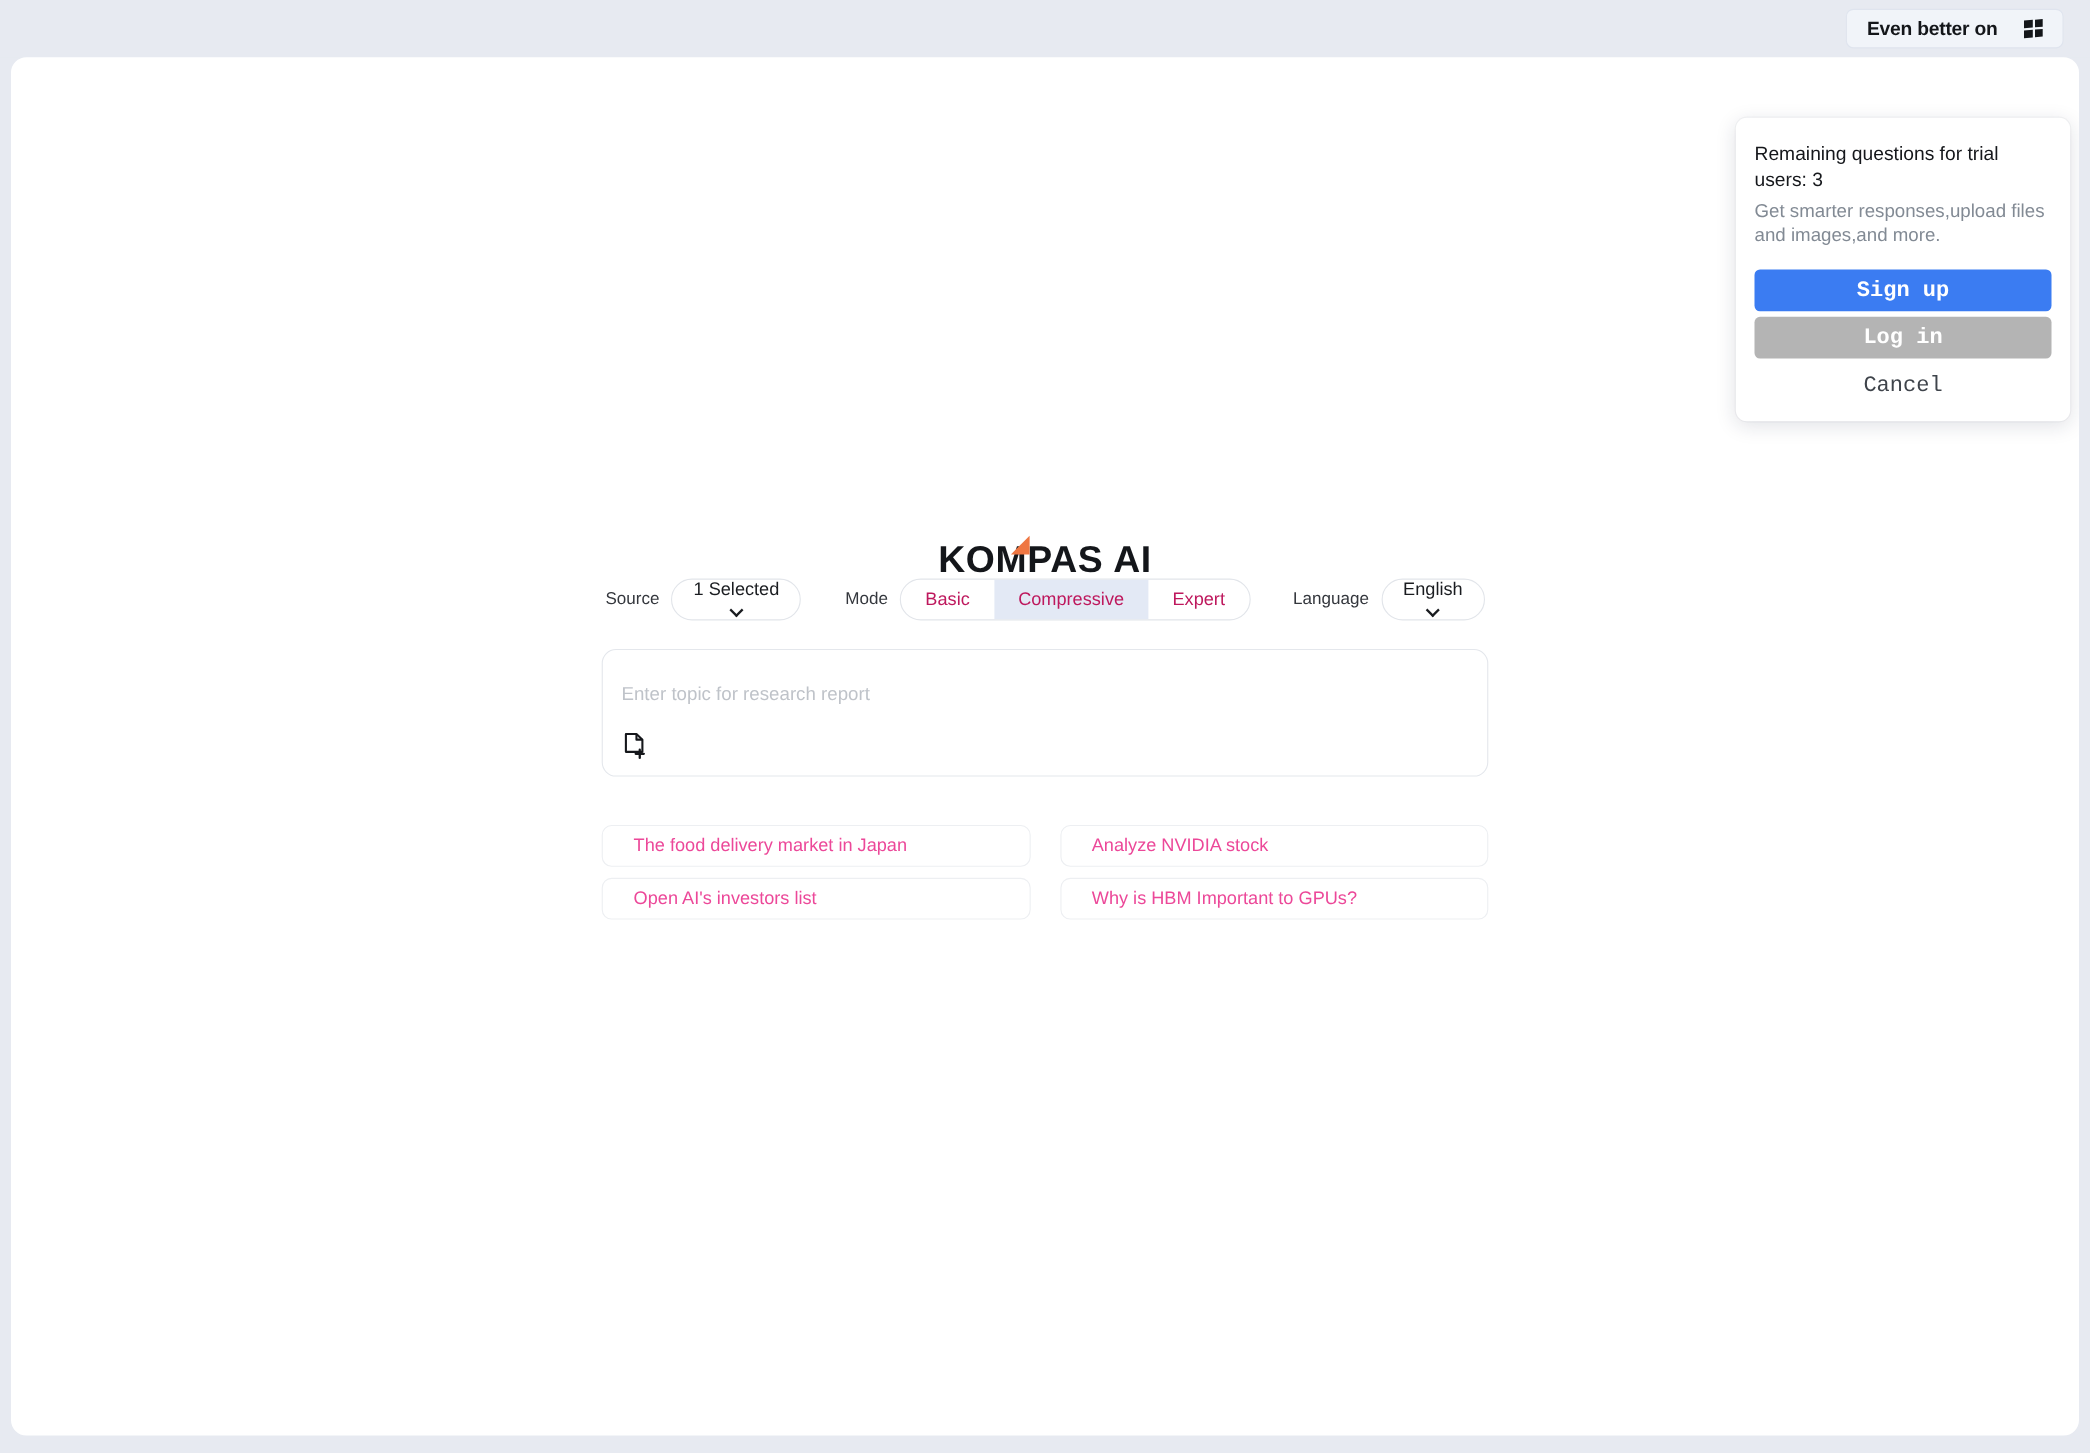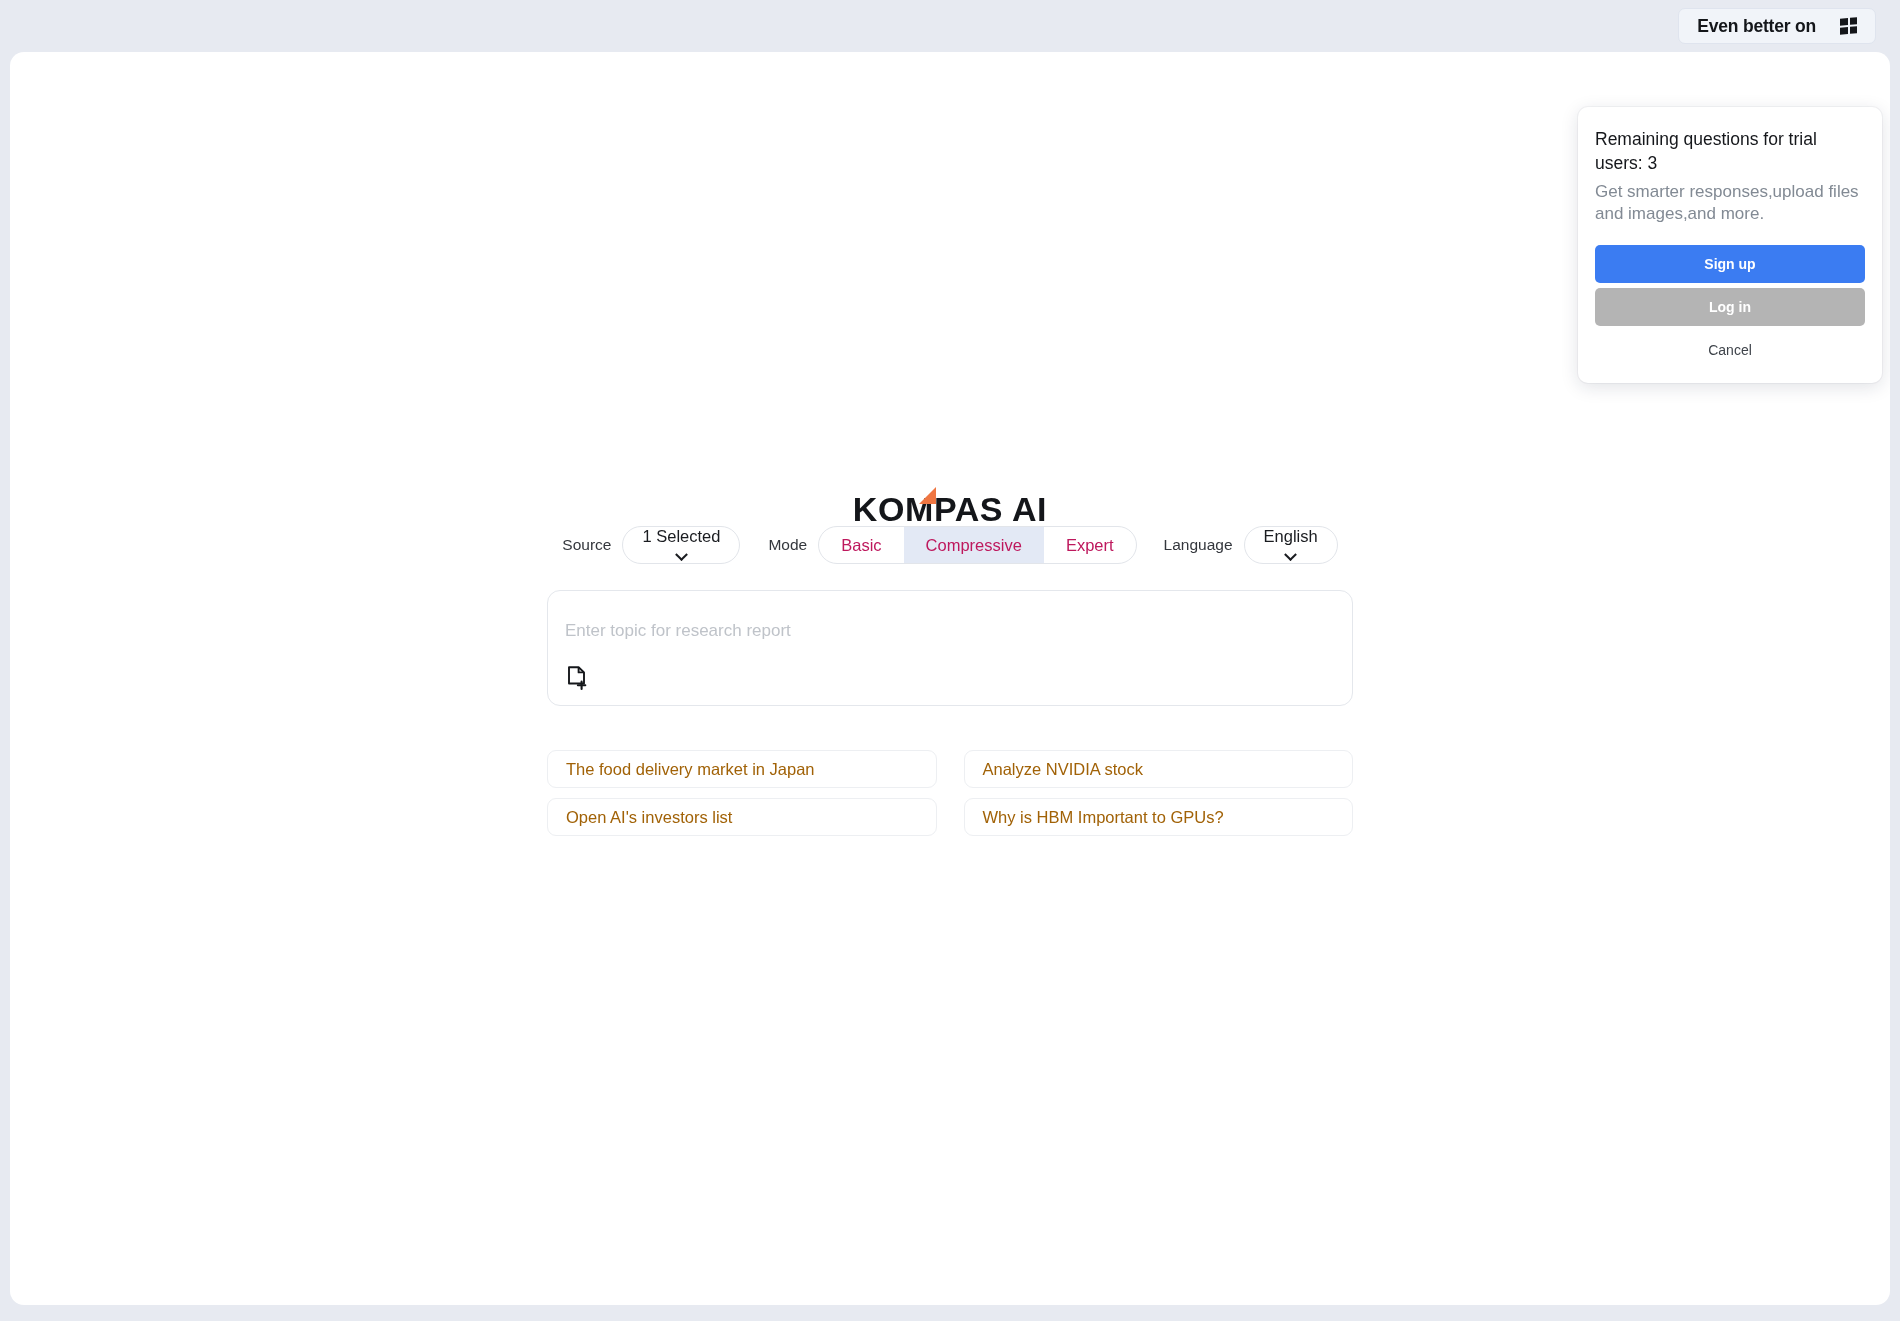--- a/index.html
+++ b/index.html
@@ -103,21 +103,21 @@
     top: -5px;
     width: 0; height: 0;
     border-left: 17px solid transparent;
     border-bottom: 17px solid #ef7642;
   }
 
   
   #controls {
     display: flex;
     align-items: center;
-    gap: 0;
+    gap: 12px;
     margin-bottom: 26px;
   }
   .ctl-label {
     font-size: 15.5px;
     color: #34373d;
     margin-right: 11px;
     white-space: nowrap;
   }
   .pill {
     height: 38px;
@@ -208,23 +208,23 @@
     grid-template-columns: 1fr 1fr;
     gap: 10px 27px;
   }
   .sugg {
     height: 38px;
     border: 1px solid #edeff2;
     border-radius: 9px;
     background: #fff;
     display: flex;
     align-items: center;
-    padding: 0 18px;
+    padding: 0 28px;
     font-size: 16.5px;
-    color: #a16207;
+    color: #ec4899;
     cursor: pointer;
     white-space: nowrap;
     overflow: hidden;
   }
 
   
   #trial-popup {
     position: absolute;
     top: 55px;
     right: 8px;
@@ -247,22 +247,22 @@
     color: #828a94;
     line-height: 1.3;
     margin-bottom: 20px;
   }
   .popup-btn {
     display: block;
     width: 100%;
     height: 38px;
     border: none;
     border-radius: 5px;
-    font-family: Liberation Sans, sans-serif;
-    font-size: 14px;
+    font-family: Liberation Mono, monospace;
+    font-size: 20px;
     font-weight: 700;
     cursor: pointer;
     margin-bottom: 5px;
   }
   #signup-btn { background: #3b7cf2; color: #ffffff; }
   #login-btn  { background: #b4b4b4; color: #ffffff; }
   #cancel-btn {
     background: transparent;
     color: #3f444b;
     font-weight: 400;

